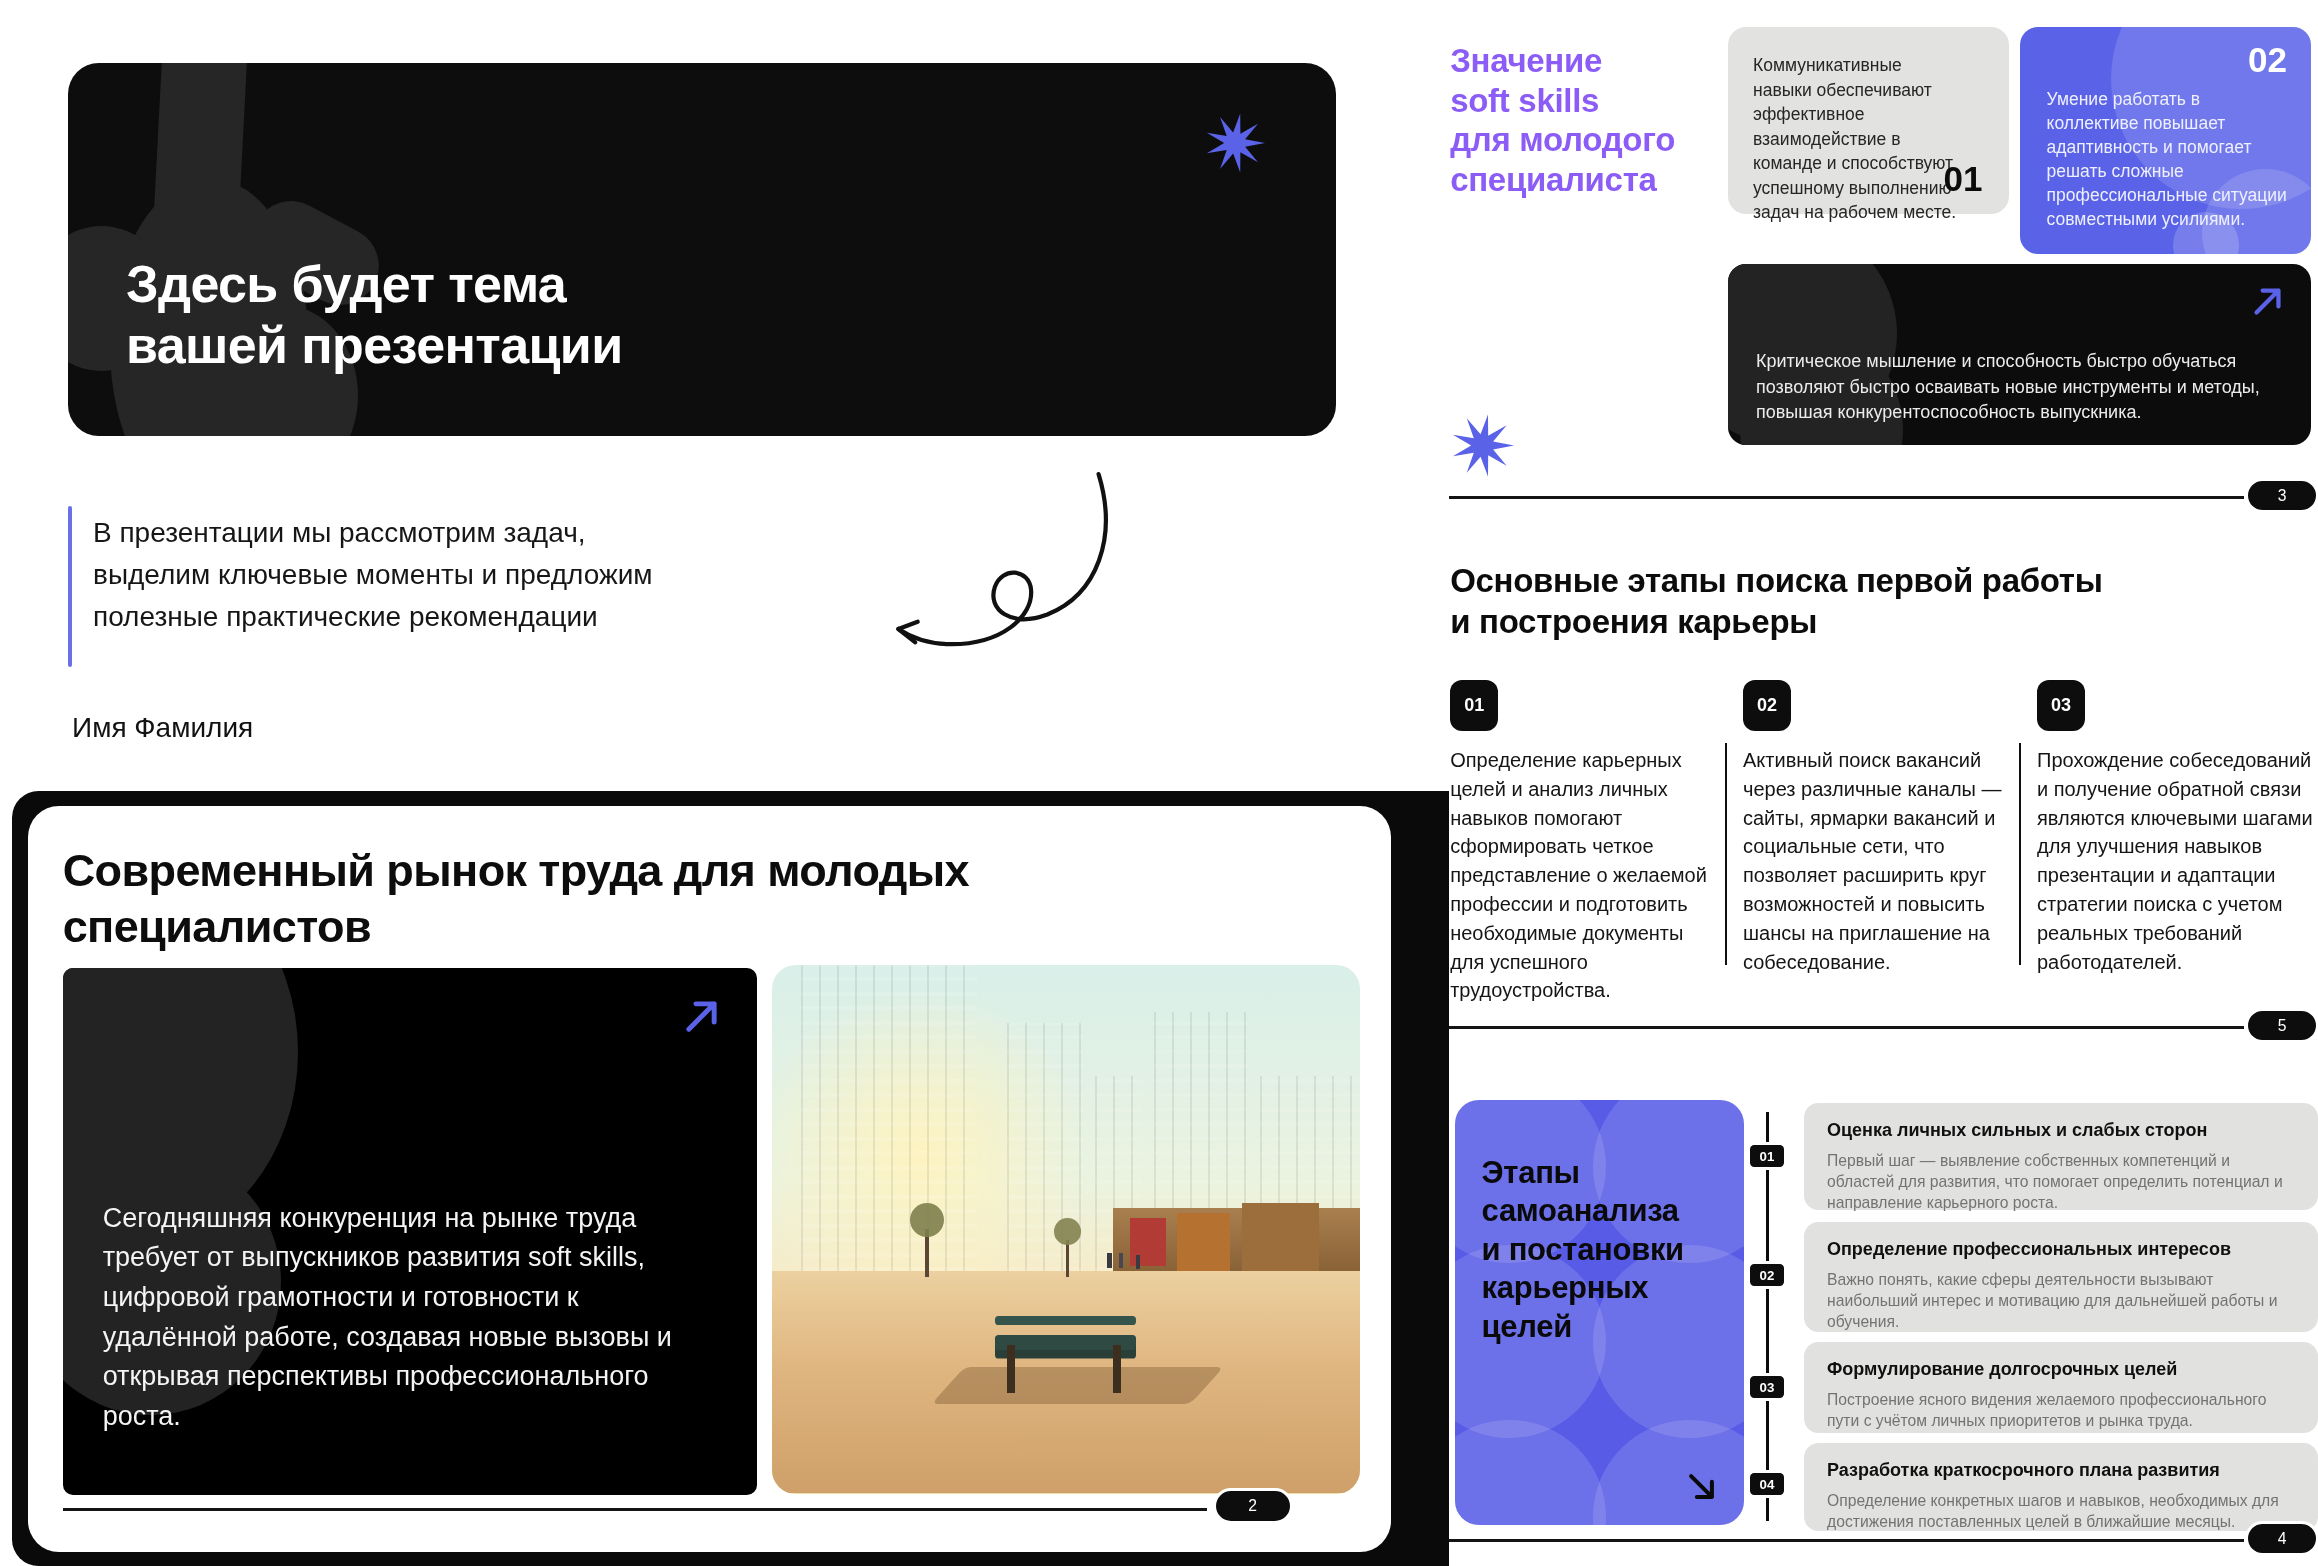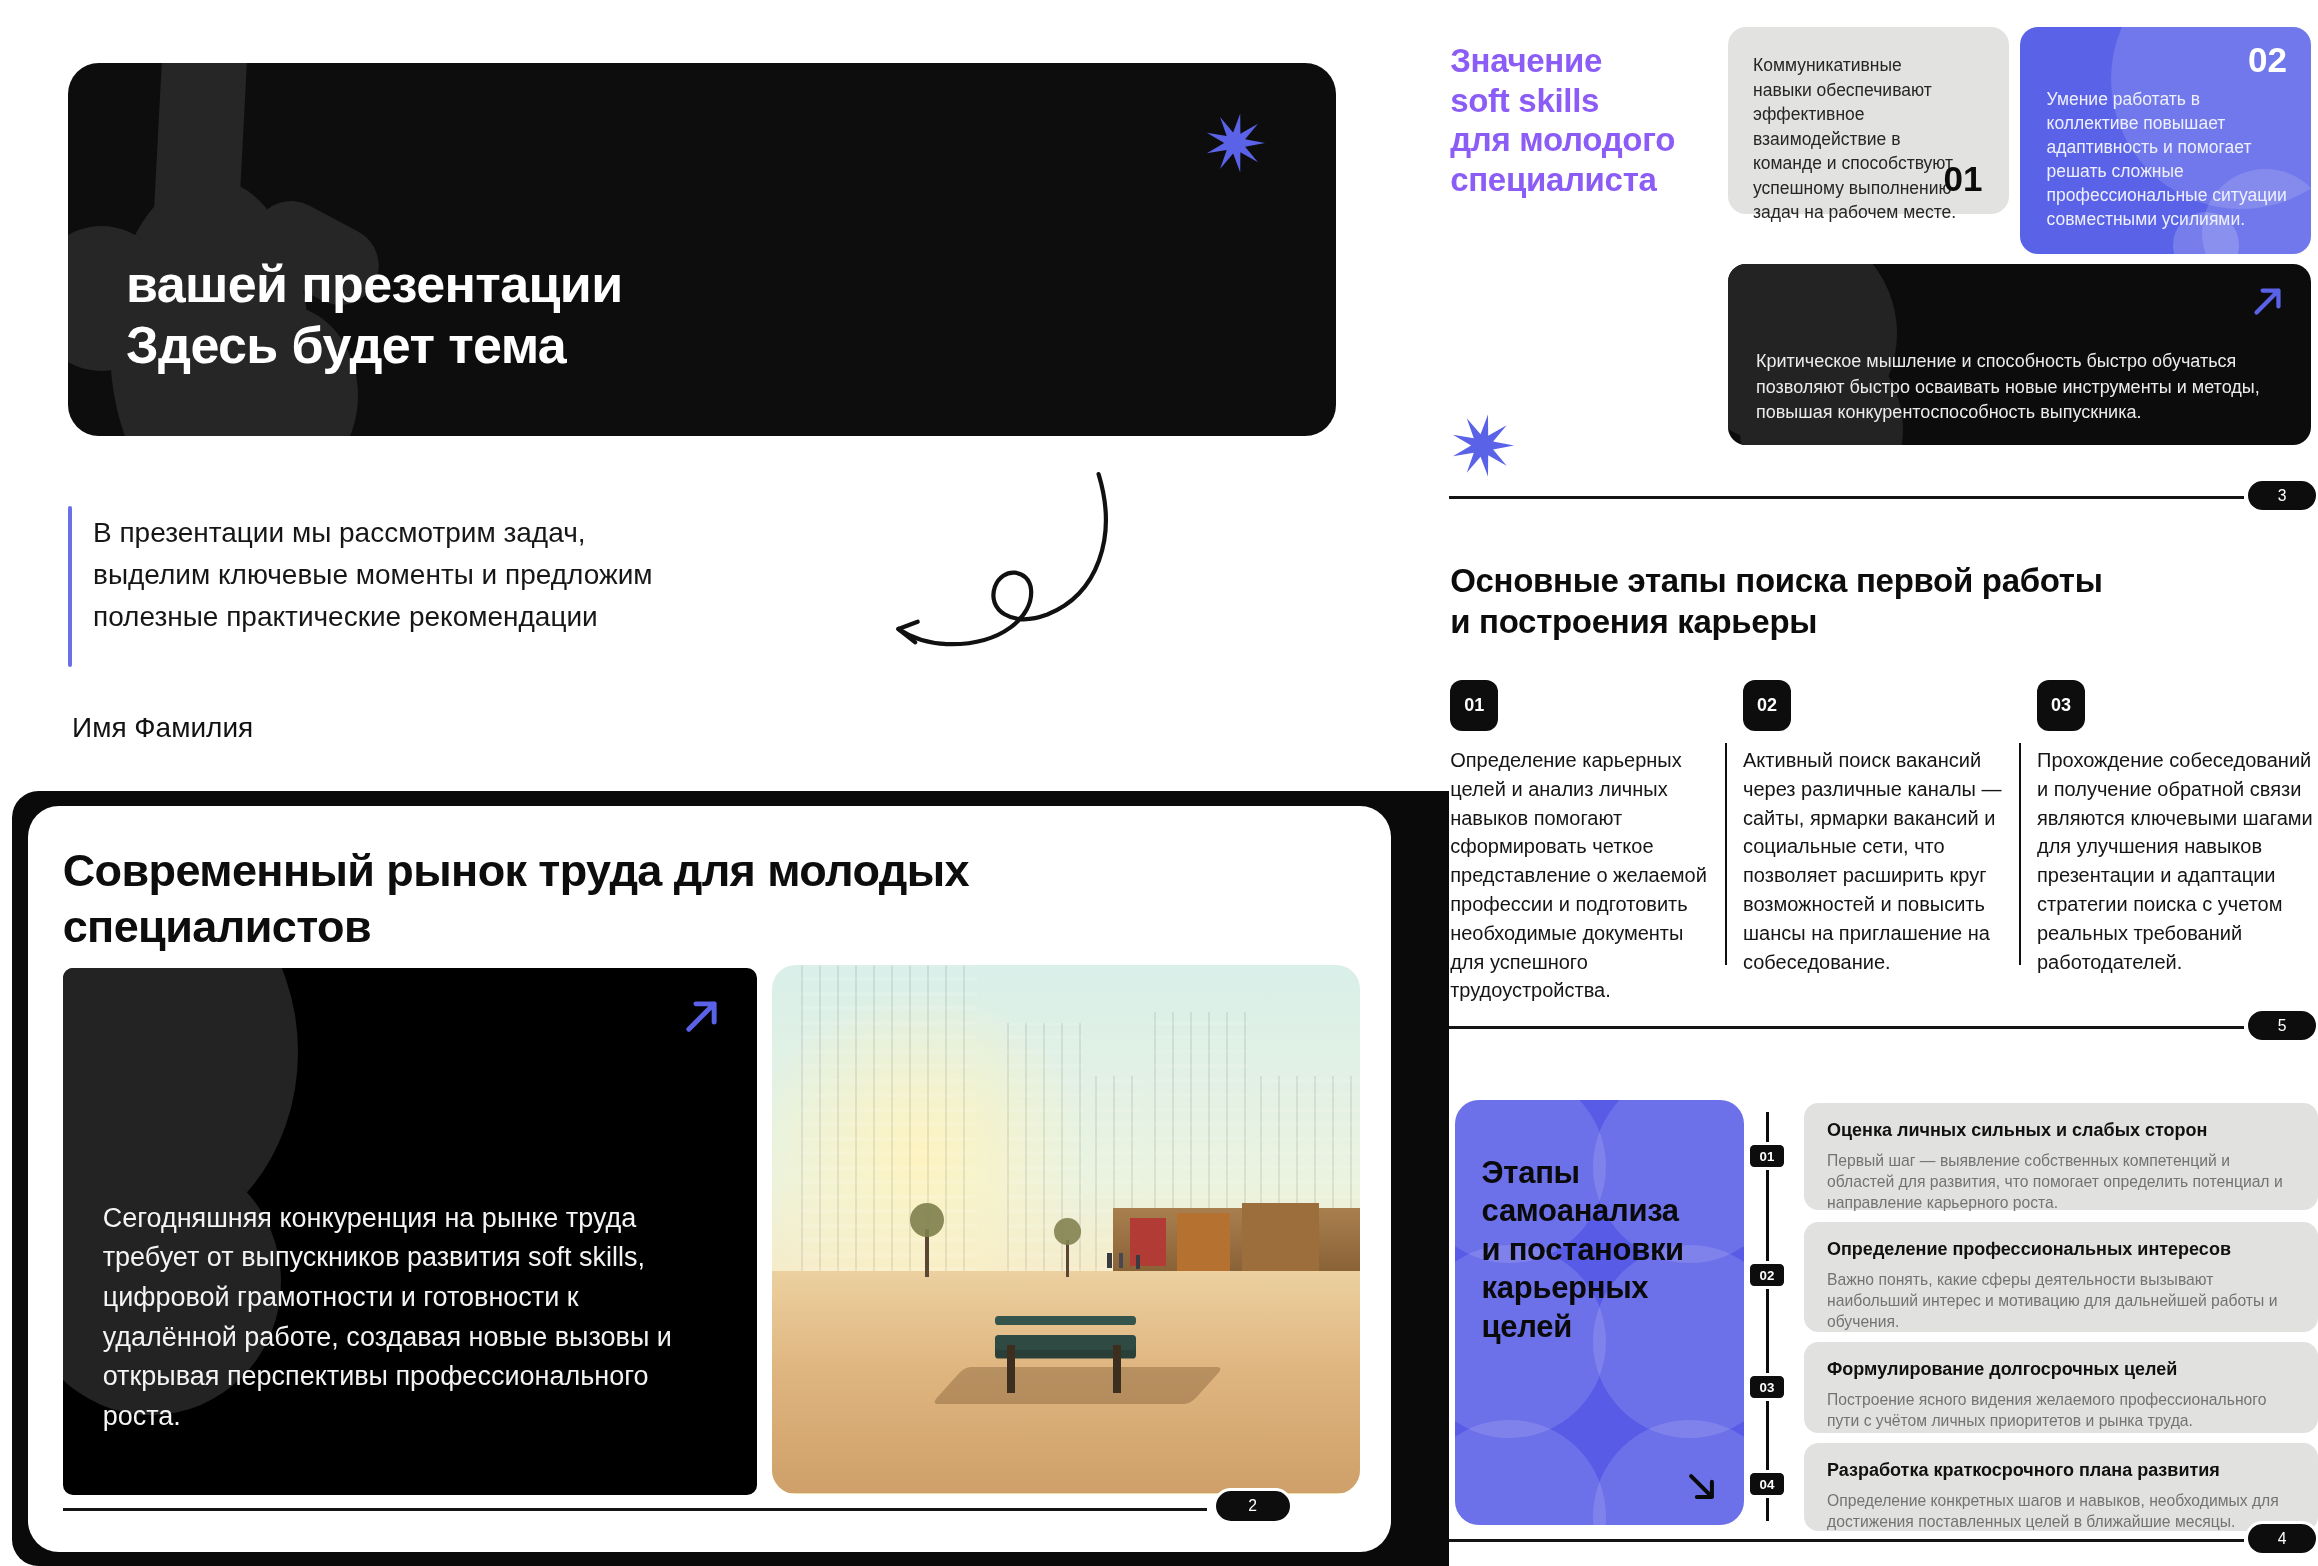--- a/index.html
+++ b/index.html
@@ -122,22 +122,22 @@
     <div class="s1-card">
       <div class="blob b1"></div>
       <div class="blob b2"></div>
       <div class="blob b3"></div>
       <div class="blob b4"></div>
       <div class="blob b5"></div>
       <svg class="s1-ast" viewBox="0 0 100 100">
         <polygon fill="#5a62e8" points="100,50 66.9,56.2 88.3,82.1 59,65.6 58.7,99.2 46.9,67.7 25,93.3 36.2,61.6 3,67.1 32,50 3,32.9 36.2,38.4 25,6.7 46.9,32.3 58.7,0.8 59,34.4 88.3,17.9 66.9,43.8"></polygon>
       </svg>
       <h1 class="s1-title">
+        <div>Здесь будет тема</div>
         <div>вашей презентации</div>
-        <div>Здесь будет тема</div>
       </h1>
     </div>
     <div class="s1-accent"></div>
     <div class="s1-sub">
       <div>В презентации мы рассмотрим задач,</div>
       <div>выделим ключевые моменты и предложим</div>
       <div>полезные практические рекомендации</div>
     </div>
     <svg class="s1-doodle" viewBox="0 0 470 330">
       <path d="M430 15 C 462 120, 428 215, 345 248 C 285 270, 245 240, 258 202 C 270 168, 315 172, 318 207 C 322 250, 270 300, 178 297 C 152 296, 122 288, 98 272" fill="none" stroke="#111" stroke-width="7" stroke-linecap="round"></path>

